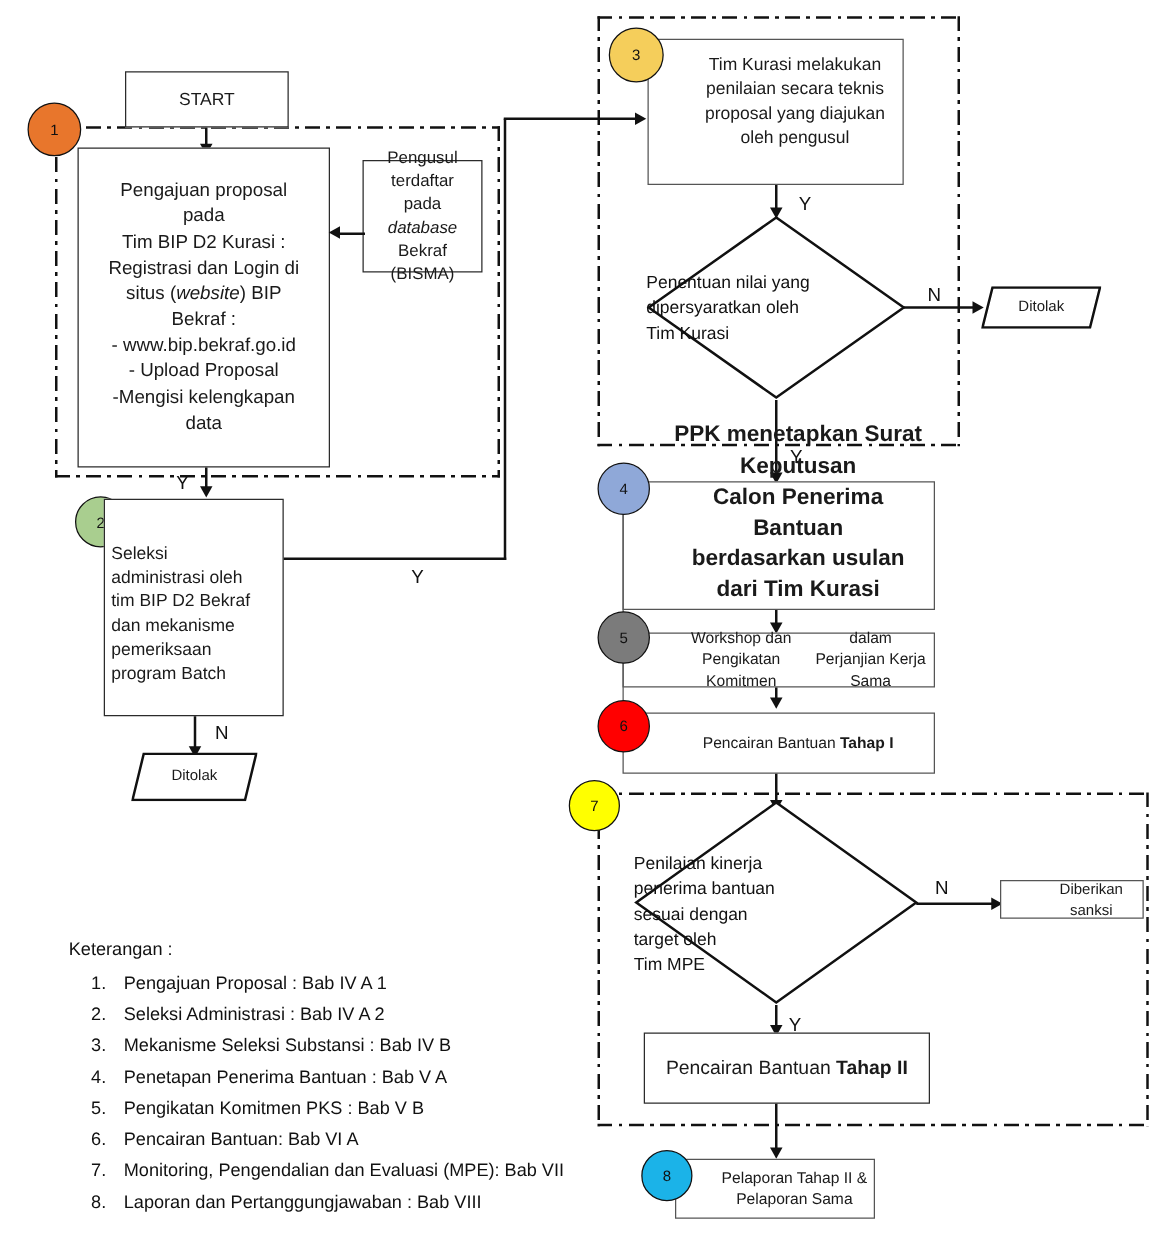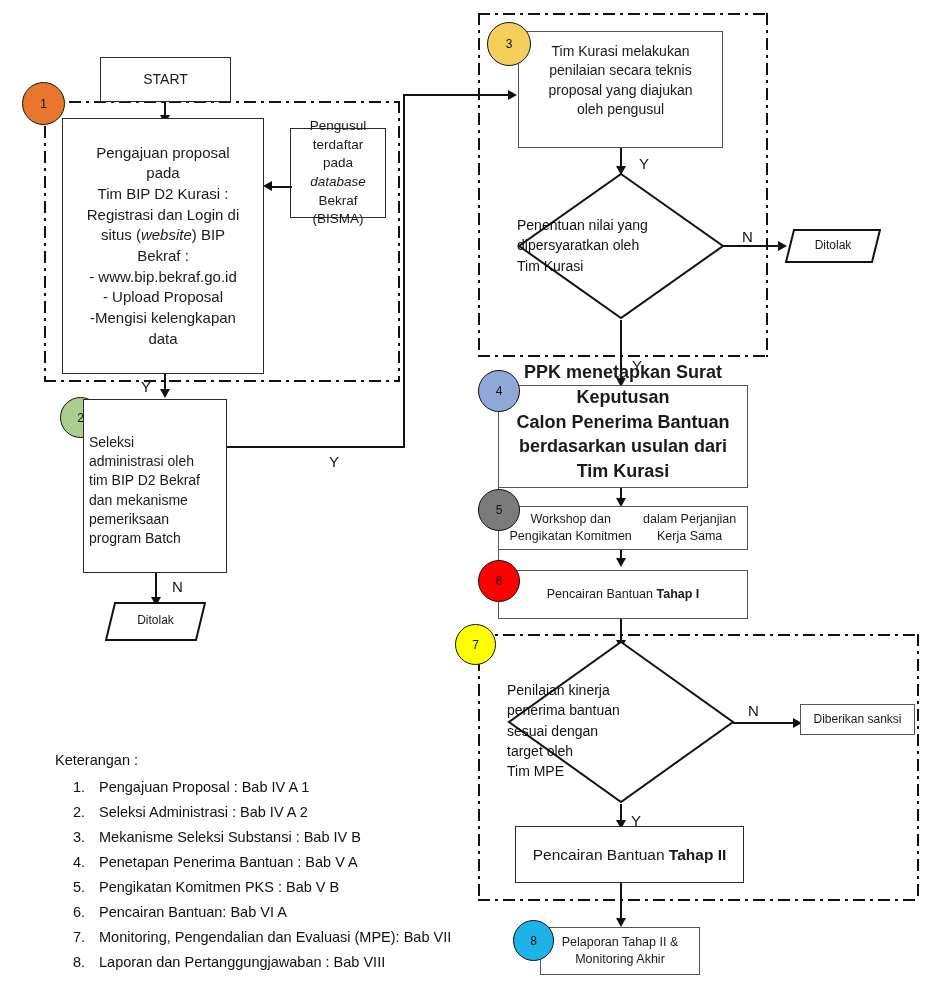--- a/index.html
+++ b/index.html
@@ -24,21 +24,21 @@
   .box {
     border: 1.6px solid #2b2b2b;
     background: #ffffff;
     display: flex;
     align-items: center;
     justify-content: center;
     text-align: center;
     line-height: 1.38;
     padding: 3px 5px;
   }
-  .box.thin { border-width: 1.2px; border-color: #555; }
+  .box.thin { border-width: 1.2px; border-color: #555; padding-left: 36px; }
   .box.top  { align-items: flex-start; }
 
   .region {
     border: 2px dashed transparent;
     background:
       repeating-linear-gradient(to right,  #111 0 12px, transparent 12px 17px, #111 17px 20px, transparent 20px 25px) top left / 100% 2px no-repeat,
       repeating-linear-gradient(to right,  #111 0 12px, transparent 12px 17px, #111 17px 20px, transparent 20px 25px) bottom left / 100% 2px no-repeat,
       repeating-linear-gradient(to bottom, #111 0 12px, transparent 12px 17px, #111 17px 20px, transparent 20px 25px) top left / 2px 100% no-repeat,
       repeating-linear-gradient(to bottom, #111 0 12px, transparent 12px 17px, #111 17px 20px, transparent 20px 25px) top right / 2px 100% no-repeat;
     border: 0;
@@ -317,16 +317,16 @@
 
   <div class="abs vline" style="left:620px; top:883px; height:39px;"></div>
   <div class="abs arrow-down" style="left:615.5px; top:918px;"></div>
 
   <div class="abs circle" style="left:513px; top:920px; width:41px; height:41px; background:#1BB3E8; z-index:3;">
     <span>8</span>
   </div>
 
   <div class="abs box thin" style="left:540px; top:927px; width:160px; height:48px; font-size:12.5px; flex-direction:column;">
     <div>Pelaporan Tahap II &amp;</div>
-    <div>Monitoring Akhir</div>
+    <div>Pelaporan Sama</div>
   </div>
 
 </div>
 
 </body></html>

